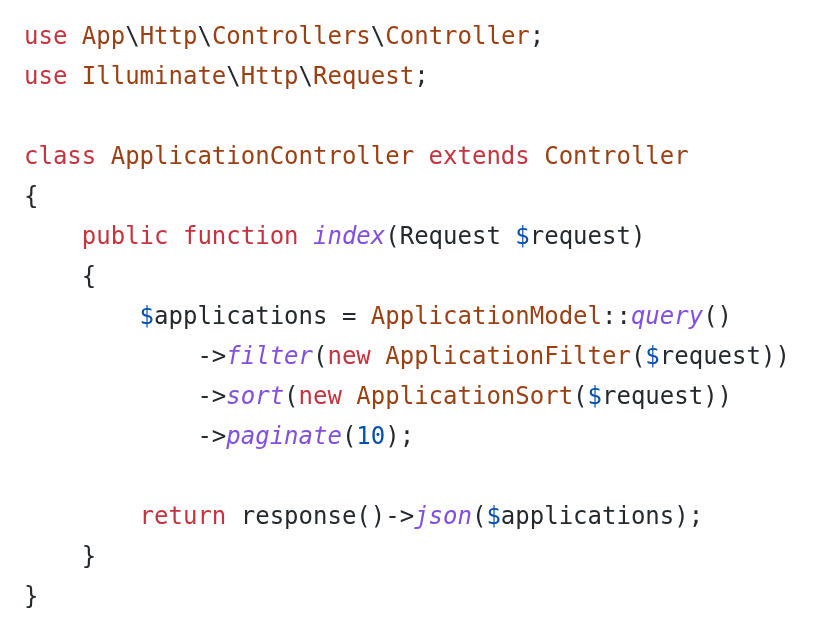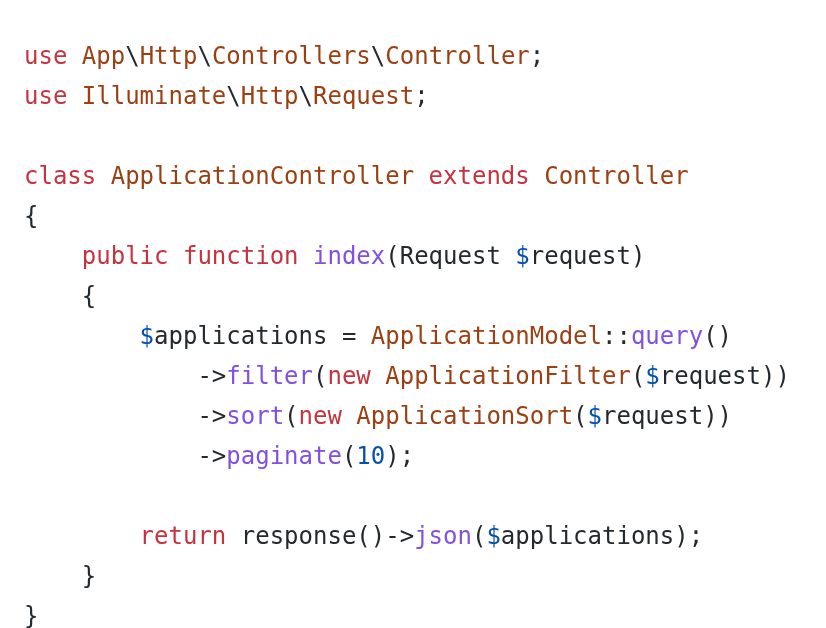--- a/index.html
+++ b/index.html
@@ -5,36 +5,36 @@
   html, body {
     margin: 0;
     padding: 0;
     background: #ffffff;
   }
   .editor {
     width: 826px;
     height: 628px;
     box-sizing: border-box;
     background: var(--bg, #ffffff);
-    padding: 36px 0 0 24px;
+    padding: 16px 0 0 24px;
     overflow: hidden;
   }
   .code {
     margin: 0;
     font-family: "DejaVu Sans Mono", "Liberation Mono", monospace;
     font-size: 24px;
     line-height: 40px;
     white-space: pre;
     color: var(--plain, #24292e);
   }
   .line { height: 40px; }
   .tok-plain    { color: var(--plain, #24292e); }
   .tok-keyword  { color: var(--keyword, #c5333f); }
   .tok-type     { color: var(--type, #9a4012); }
-  .tok-function { color: var(--function, #8250df); }
+  .tok-function { color: var(--function, #8250df); font-style: italic; }
   .tok-constant { color: var(--constant, #0550ae); }
 </style>
 </head>
 <body>
 
 <div class="editor">
   <pre class="code"><div class="line"><span class="tok-keyword">use</span><span class="tok-plain"> </span><span class="tok-type">App</span><span class="tok-plain">\</span><span class="tok-type">Http</span><span class="tok-plain">\</span><span class="tok-type">Controllers</span><span class="tok-plain">\</span><span class="tok-type">Controller</span><span class="tok-plain">;</span></div><div class="line"><span class="tok-keyword">use</span><span class="tok-plain"> </span><span class="tok-type">Illuminate</span><span class="tok-plain">\</span><span class="tok-type">Http</span><span class="tok-plain">\</span><span class="tok-type">Request</span><span class="tok-plain">;</span></div><div class="line"> </div><div class="line"><span class="tok-keyword">class</span><span class="tok-plain"> </span><span class="tok-type">ApplicationController</span><span class="tok-plain"> </span><span class="tok-keyword">extends</span><span class="tok-plain"> </span><span class="tok-type">Controller</span></div><div class="line"><span class="tok-plain">{</span></div><div class="line"><span class="tok-plain">    </span><span class="tok-keyword">public</span><span class="tok-plain"> </span><span class="tok-keyword">function</span><span class="tok-plain"> </span><span class="tok-function">index</span><span class="tok-plain">(Request </span><span class="tok-constant">$</span><span class="tok-plain">request)</span></div><div class="line"><span class="tok-plain">    {</span></div><div class="line"><span class="tok-plain">        </span><span class="tok-constant">$</span><span class="tok-plain">applications = </span><span class="tok-type">ApplicationModel</span><span class="tok-plain">::</span><span class="tok-function">query</span><span class="tok-plain">()</span></div><div class="line"><span class="tok-plain">            -&gt;</span><span class="tok-function">filter</span><span class="tok-plain">(</span><span class="tok-keyword">new</span><span class="tok-plain"> </span><span class="tok-type">ApplicationFilter</span><span class="tok-plain">(</span><span class="tok-constant">$</span><span class="tok-plain">request))</span></div><div class="line"><span class="tok-plain">            -&gt;</span><span class="tok-function">sort</span><span class="tok-plain">(</span><span class="tok-keyword">new</span><span class="tok-plain"> </span><span class="tok-type">ApplicationSort</span><span class="tok-plain">(</span><span class="tok-constant">$</span><span class="tok-plain">request))</span></div><div class="line"><span class="tok-plain">            -&gt;</span><span class="tok-function">paginate</span><span class="tok-plain">(</span><span class="tok-constant">10</span><span class="tok-plain">);</span></div><div class="line"> </div><div class="line"><span class="tok-plain">        </span><span class="tok-keyword">return</span><span class="tok-plain"> response()-&gt;</span><span class="tok-function">json</span><span class="tok-plain">(</span><span class="tok-constant">$</span><span class="tok-plain">applications);</span></div><div class="line"><span class="tok-plain">    }</span></div><div class="line"><span class="tok-plain">}</span></div></pre>
 </div>
 
 </body></html>

